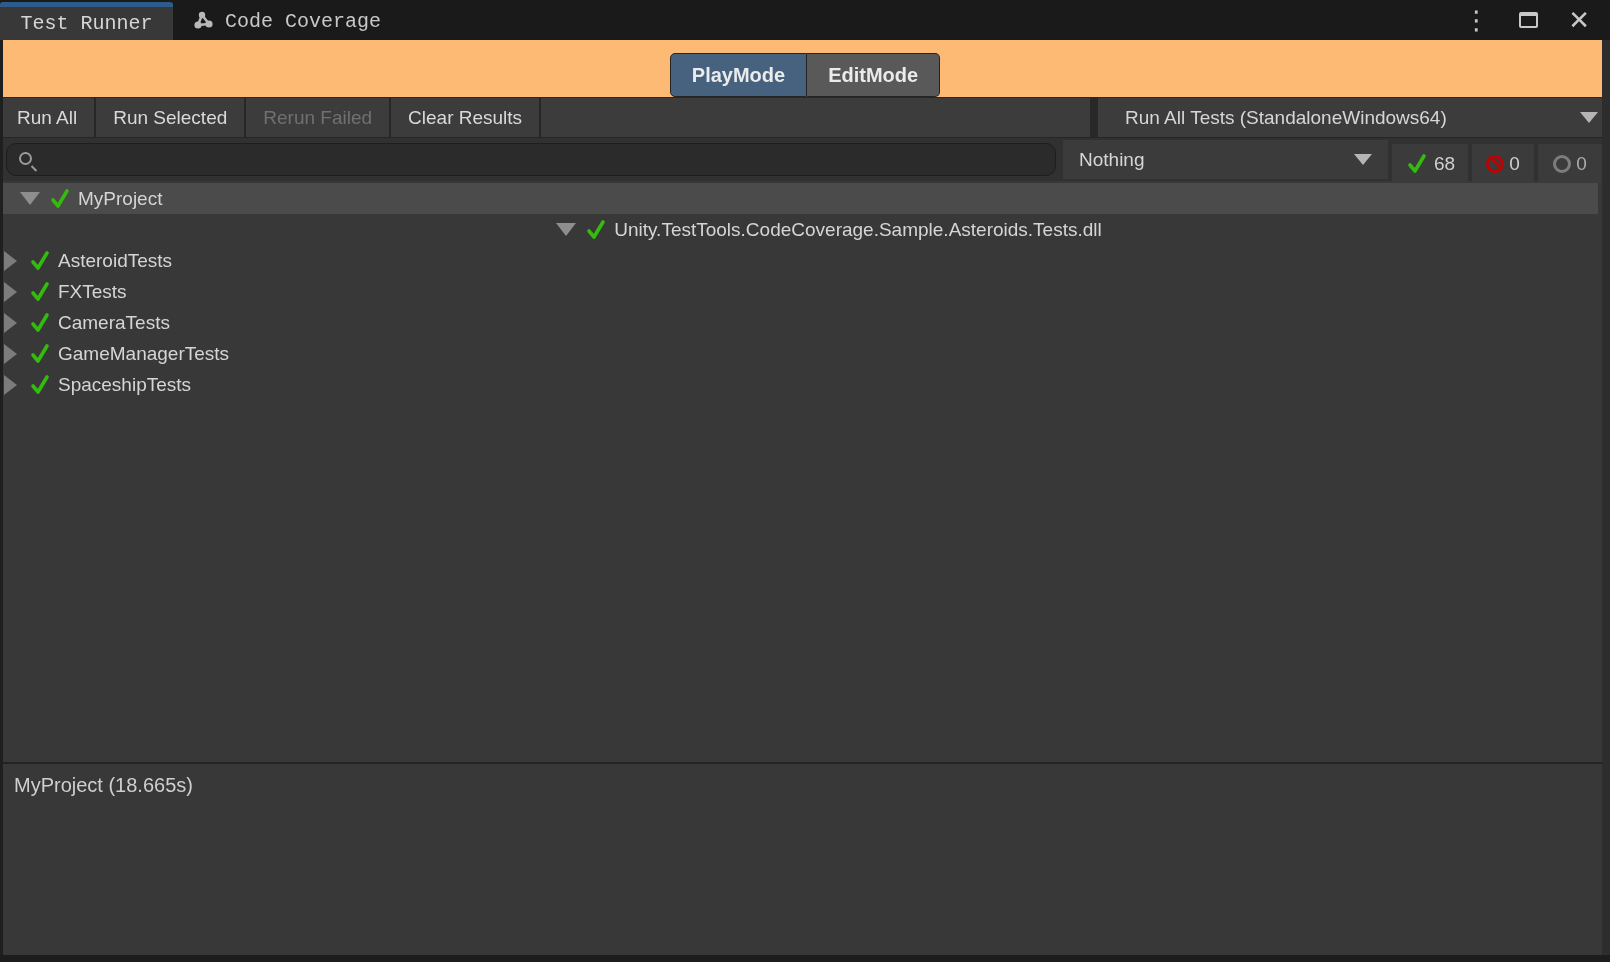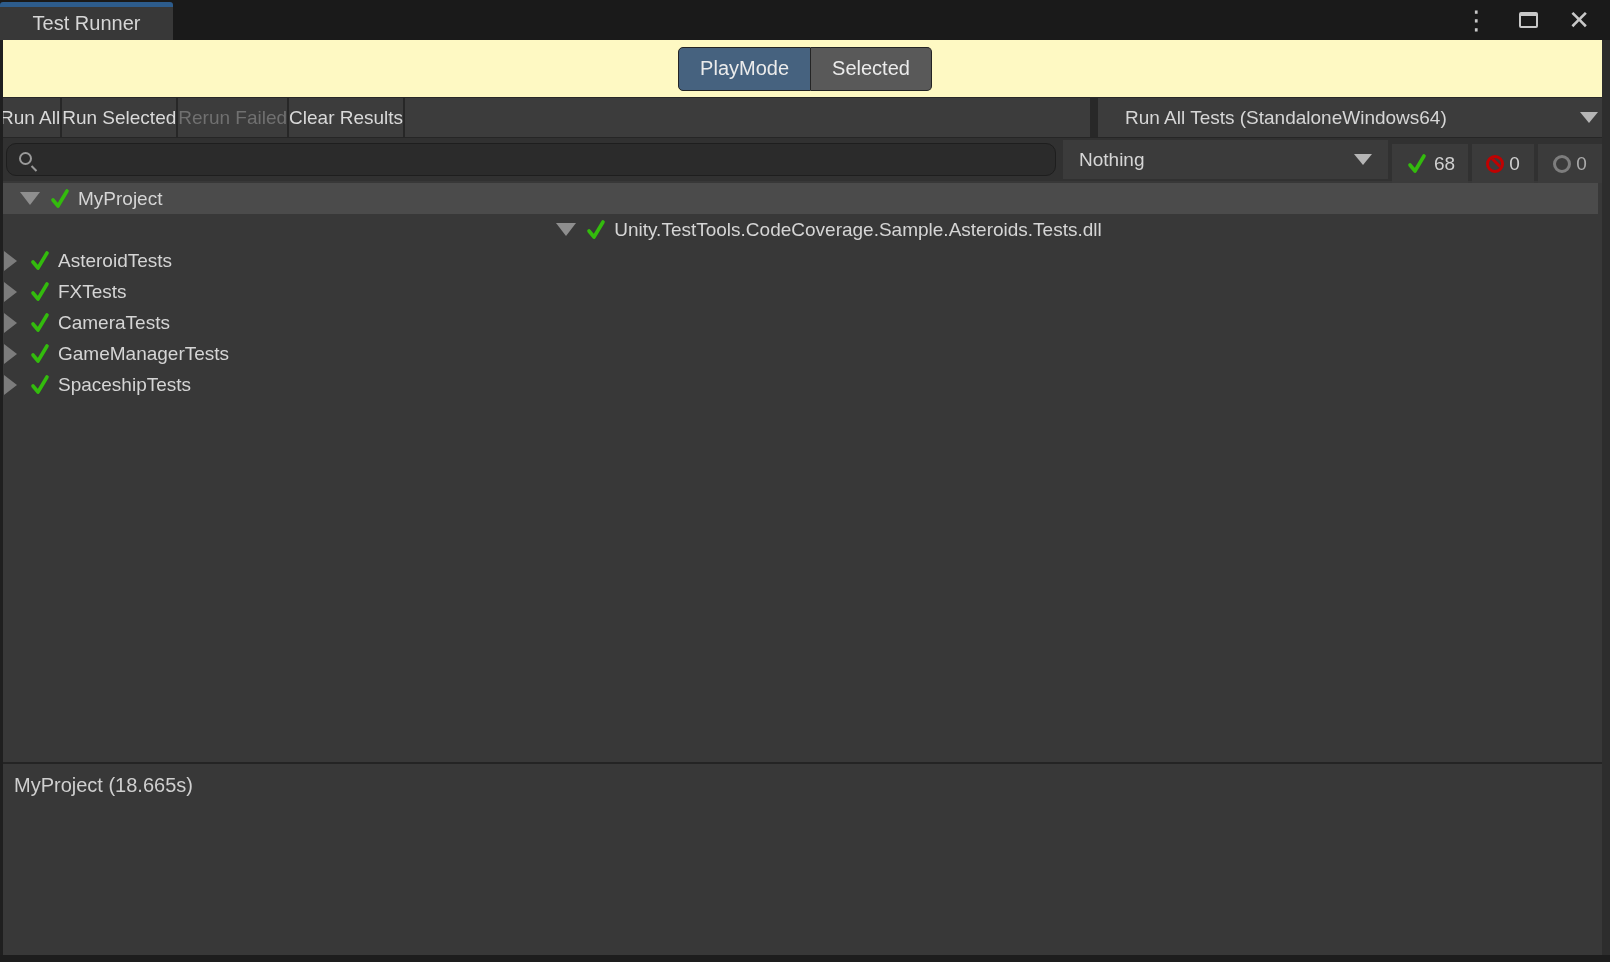--- a/index.html
+++ b/index.html
@@ -3,43 +3,43 @@
 <meta charset="utf-8">
 <style>
   * { margin:0; padding:0; box-sizing:border-box; }
   html,body { width:1610px; height:962px; background:#1a1a1a; overflow:hidden;
               font-family:"Liberation Sans", sans-serif; }
   .window { position:relative; width:1610px; height:962px; background:#383838;
             display:flex; flex-direction:column; }
 
   
   .tabbar { height:40px; background:#1a1a1a; display:flex; align-items:stretch; flex:0 0 auto; }
-  .tab { display:flex; align-items:center; font-size:20px; color:#c9c9c9; cursor:default; }
+  .tab { display:flex; align-items:center; font-size:20px; color:#c9c9c9; cursor:default;font-family:Liberation Mono, monospace; }
   .tab.active { margin-top:2px; width:173px; justify-content:center; background:#383838;
                 border-top:5px solid #2d5c8c; color:#d6d6d6; border-radius:3px 3px 0 0; }
   .tab.inactive { margin-top:2px; padding:0 28px 0 20px; gap:10px; }
   .cc-icon { display:inline-flex; width:22px; height:22px; }
   .win-controls { margin-left:auto; display:flex; align-items:center; gap:30px; padding-right:20px; }
   .kebab { color:#c8c8c8; font-size:26px; line-height:20px; }
   .maxi { width:19px; height:16px; border:2px solid #c8c8c8; border-top-width:4px; border-radius:2px; }
   .close { color:#c8c8c8; font-size:26px; line-height:20px; }
 
   
-  .mode-row { height:57px; background:#fef9c3; display:flex; justify-content:center;
-              align-items:center; flex:0 0 auto; }
+  .mode-row { height:57px; background:#fdba74; display:flex; justify-content:center;
+              align-items:flex-end; flex:0 0 auto;font-weight:bold; }
   .mode-btn { height:44px; display:flex; align-items:center; padding:0 21px; font-size:20px;
               color:#ebebeb; border:1px solid #242424; }
   .mode-btn.play { background:#46627f; border-radius:5px 0 0 5px; }
   .mode-btn.edit { background:#595959; border-radius:0 5px 5px 0; border-left:none; }
 
   
   .toolbar { height:41px; display:flex; align-items:stretch; background:#303030;
              border-top:1px solid #282828; border-bottom:1px solid #262626; flex:0 0 auto; }
   .tb-btn { background:#3c3c3c; color:#d9d9d9; font-size:19px; display:flex; align-items:center;
-            padding:0 0; border-right:2px solid #272727; white-space:nowrap; }
+            padding:0 17px; border-right:2px solid #272727; white-space:nowrap; }
   .tb-btn.disabled { color:#707070; }
   .tb-fill { flex:1; background:#3c3c3c; }
   .tb-gap { width:8px; background:#282828; }
   .run-target { width:512px; background:#3c3c3c; display:flex; align-items:center;
                 padding:0 12px 0 27px; color:#d6d6d6; font-size:19px; white-space:nowrap; }
   .dd-arrow { width:0; height:0; border-left:9px solid transparent; border-right:9px solid transparent;
               border-top:11px solid #b5b5b5; margin-left:auto; }
 
   
   .filter-row { height:43px; background:#313131; position:relative; flex:0 0 auto; }
@@ -91,30 +91,43 @@
 </style>
 </head>
 <body>
 
 <div class="window">
 
   <div class="tabbar">
     <div class="tab active">
       <span>Test Runner</span>
     </div>
+    <div class="tab inactive">
+      <span class="cc-icon">
+        <svg viewBox="0 0 22 22" width="22" height="22">
+          <line x1="9" y1="5" x2="5" y2="15" stroke="#b9b9b9" stroke-width="2.5"></line>
+          <line x1="9" y1="5" x2="16" y2="14" stroke="#b9b9b9" stroke-width="2.5"></line>
+          <line x1="5" y1="15" x2="16" y2="14" stroke="#b9b9b9" stroke-width="2.5"></line>
+          <circle cx="9" cy="5" r="3.2" fill="#b9b9b9"></circle>
+          <circle cx="5" cy="15" r="3.6" fill="#b9b9b9"></circle>
+          <circle cx="16" cy="14" r="3.6" fill="#b9b9b9"></circle>
+        </svg>
+      </span>
+      <span>Code Coverage</span>
+    </div>
     <div class="win-controls">
       <span class="kebab">⋮</span>
       <span class="maxi"></span>
       <span class="close">✕</span>
     </div>
   </div>
 
   <div class="mode-row">
     <div class="mode-btn play">PlayMode</div>
-    <div class="mode-btn edit">Selected</div>
+    <div class="mode-btn edit">EditMode</div>
   </div>
 
   <div class="toolbar">
     <div class="tb-btn">Run All</div>
     <div class="tb-btn">Run Selected</div>
     <div class="tb-btn disabled">Rerun Failed</div>
     <div class="tb-btn">Clear Results</div>
     <div class="tb-fill"></div>
     <div class="tb-gap"></div>
     <div class="run-target">

